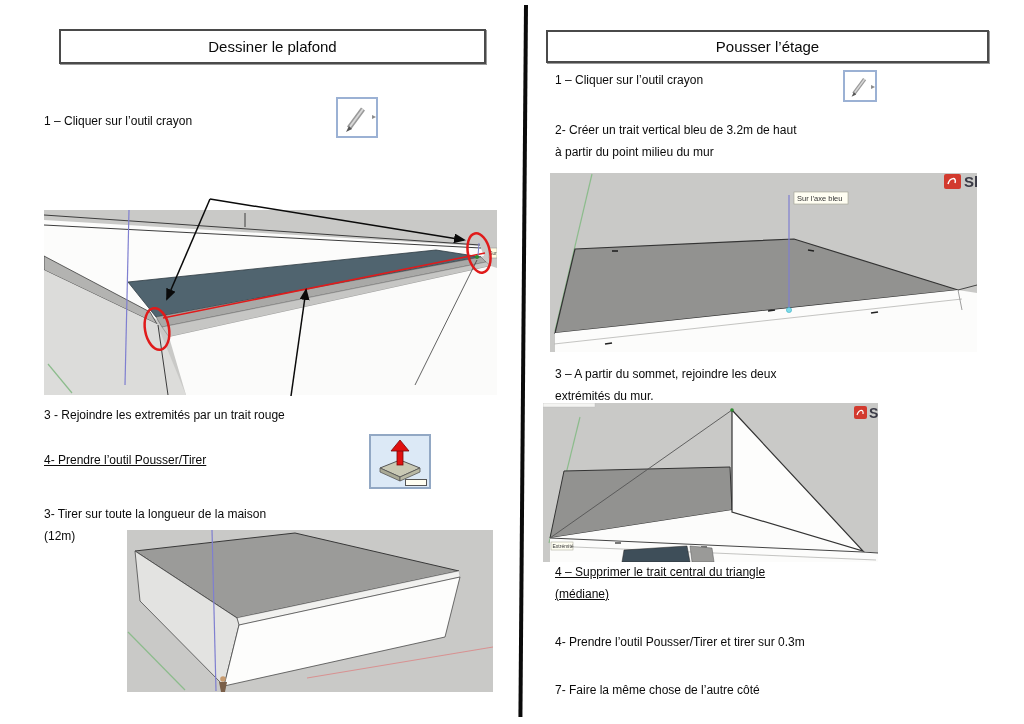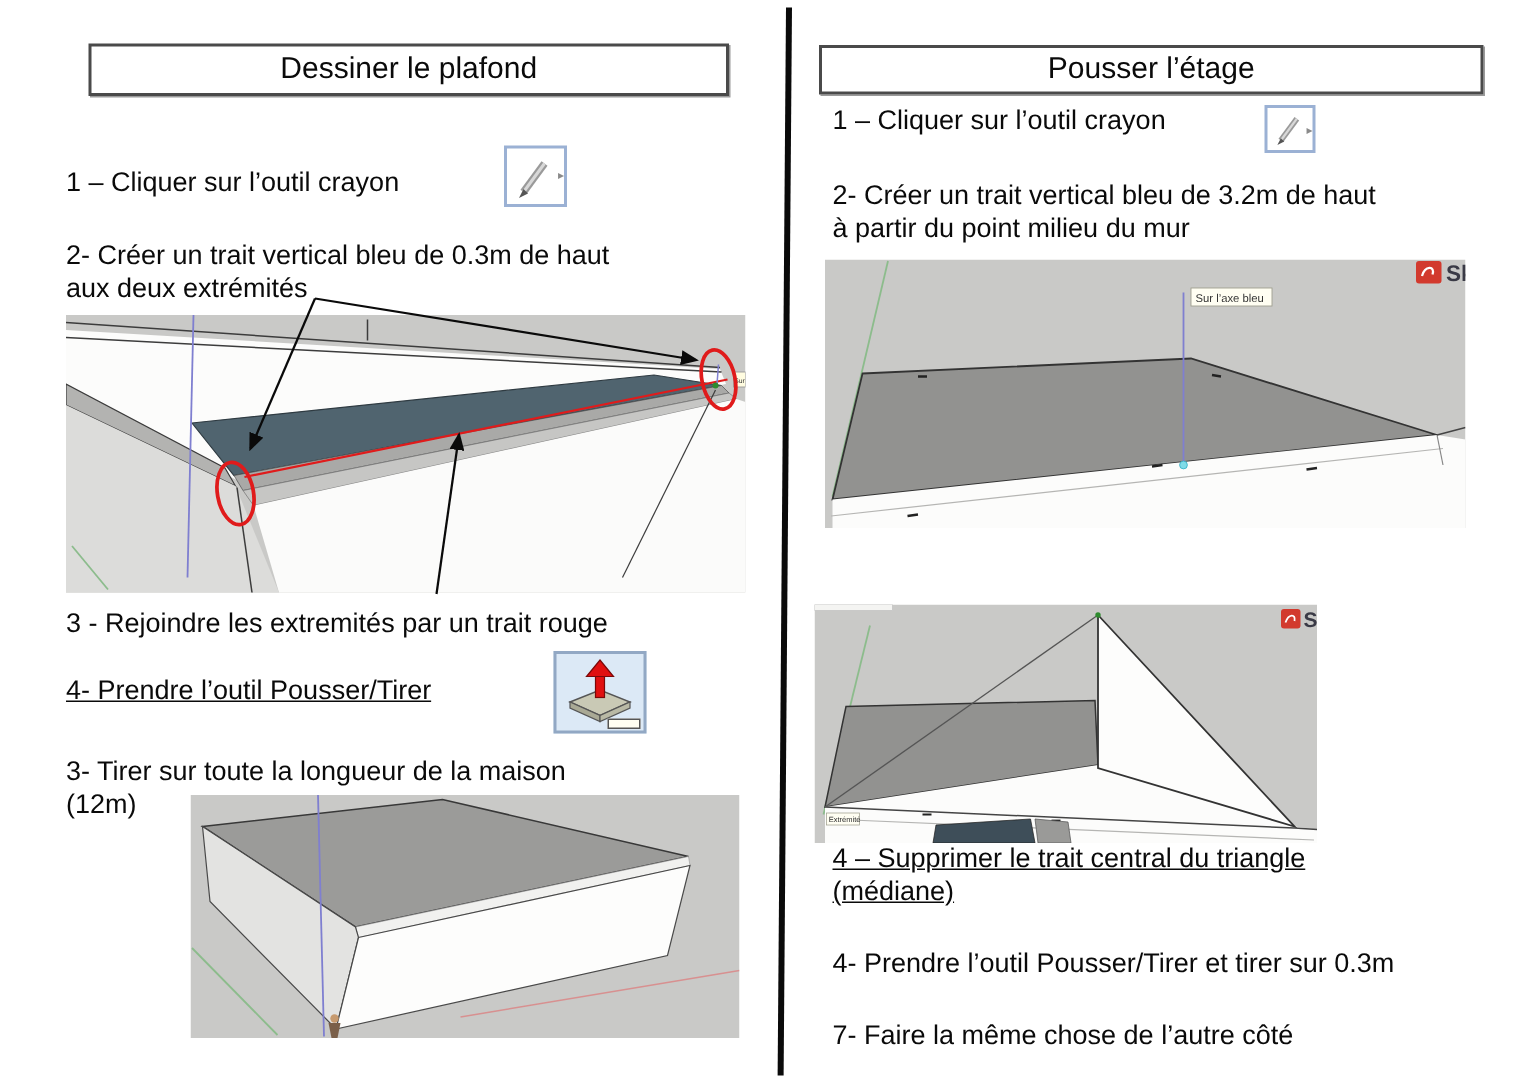--- a/index.html
+++ b/index.html
@@ -1,22 +1,22 @@
 <!DOCTYPE html>
 <html><head>
 <meta charset="utf-8">
 <style>
   html,body{margin:0;padding:0;}
   body{font-family:"Liberation Sans",sans-serif;color:#0a0a0a;background:#fff;}
   #page{position:relative;width:1024px;height:724px;background:#fff;overflow:hidden;}
   .abs{position:absolute;}
   .titlebox{position:absolute;border:2px solid #4a4a4a;box-shadow:1px 1px 0 0 #9a9a9a;
             display:flex;align-items:center;justify-content:center;
-            font-size:20px;background:#fff;}
-  .step{position:absolute;font-size:18px;line-height:22px;white-space:nowrap;}
+            font-size:15px;background:#fff;}
+  .step{position:absolute;font-size:12px;line-height:22px;white-space:nowrap;}
   .divider{position:absolute;left:524px;top:5px;width:4px;height:712px;background:#0a0a0a;
            transform:rotate(0.45deg);transform-origin:top center;}
   .toolbtn{position:absolute;background:#fff;border:2px solid #9bb1d4;
            box-sizing:border-box;display:flex;align-items:center;justify-content:center;}
   .toolbtn .chev{position:absolute;right:0px;top:38%;font-size:8px;color:#8a8a8a;line-height:8px;}
   .pushbtn{position:absolute;background:#dce9f6;border:2px solid #92a8c4;box-sizing:border-box;
            display:flex;align-items:center;justify-content:center;}
   .pushbtn .notch{position:absolute;right:2px;bottom:1px;width:20px;height:5px;background:#fffef2;border:1px solid #555;}
   svg{display:block;}
 </style>
@@ -35,24 +35,20 @@
 
   <div class="toolbtn" style="left:336px;top:97px;width:42px;height:41px;">
     <svg width="34" height="34" viewBox="0 0 34 34">
       <path d="M9 27 L23 8" stroke="#9a9a9a" stroke-width="5" fill="none"></path>
       <path d="M9 27 L23 8" stroke="#d8d8d8" stroke-width="2" fill="none"></path>
       <polygon points="6,31 9,25 12,28" fill="#555"></polygon>
     </svg>
     <span class="chev">▸</span>
   </div>
 
-  <div class="step" style="left:44px;top:159px;">
-    <div>2- Créer un trait vertical bleu de 0.3m de haut</div>
-    <div>aux deux extrémités</div>
-  </div>
 
   <svg class="abs" style="left:44px;top:196px;" width="453" height="209" viewBox="0 0 453 209">
     <defs>
       <marker id="ah" markerWidth="12" markerHeight="10" refX="10" refY="5" orient="auto" markerUnits="userSpaceOnUse">
         <path d="M0,0 L12,5 L0,10 z" fill="#0a0a0a"></path>
       </marker>
     </defs>
     <rect x="0" y="14" width="453" height="185" fill="#c9c9c7"></rect>
     <polygon points="0,24 436,50 440,60 118,126 0,68" fill="#fcfcfb"></polygon>
     <line x1="0" y1="19" x2="436" y2="49" stroke="#3c3c3c" stroke-width="1"></line>
@@ -149,20 +145,22 @@
     <line x1="239" y1="22" x2="239" y2="136" stroke-width="1.2" stroke="#7f7fd0"></line>
     <circle cx="239" cy="137" r="2.6" fill="#7fdbe8" stroke="#2aa8c0" stroke-width="0.5"></circle>
     <rect x="244" y="19" width="54" height="12" fill="#fffef2" stroke="#a0a090" stroke-width="0.6"></rect>
     <text x="247" y="28" font-size="7.5" fill="#333">Sur l’axe bleu</text>
     <rect x="394" y="1" width="17" height="15" rx="2" fill="#d23a2e"></rect>
     <path d="M398,11 C400,4 407,4 405,10" stroke="#fff" stroke-width="1.5" fill="none"></path>
     <text x="414" y="14" font-size="15" font-weight="bold" fill="#3a3a46">Sk</text>
   </svg>
 
   <div class="step" style="left:555px;top:363px;">
+    <div>3 – A partir du sommet, rejoindre les deux</div>
+    <div>extrémités du mur.</div>
   </div>
 
   <svg class="abs" style="left:543px;top:403px;" width="335" height="159" viewBox="0 0 335 159">
     <rect width="335" height="159" fill="#c9c9c7"></rect>
     <rect x="0" y="0" width="52" height="4" fill="#f4f4f2" stroke="#bbb" stroke-width="0.4"></rect>
     <line x1="37" y1="14" x2="6" y2="140" stroke-width="1.2" stroke="#8cbc8c"></line>
     <polygon points="7,135 21,68 187,64 189,107" stroke="#333" stroke-width="1" fill="#929290"></polygon>
     <polygon points="7,135 189,107 320,148 335,150 335,159 7,159" fill="#fcfcfb"></polygon>
     <polyline points="7,135 320,149 335,150" stroke="#444" stroke-width="1" fill="none"></polyline>
     <line x1="9" y1="143" x2="333" y2="157" stroke="#b5b5b3" stroke-width="0.8"></line>

